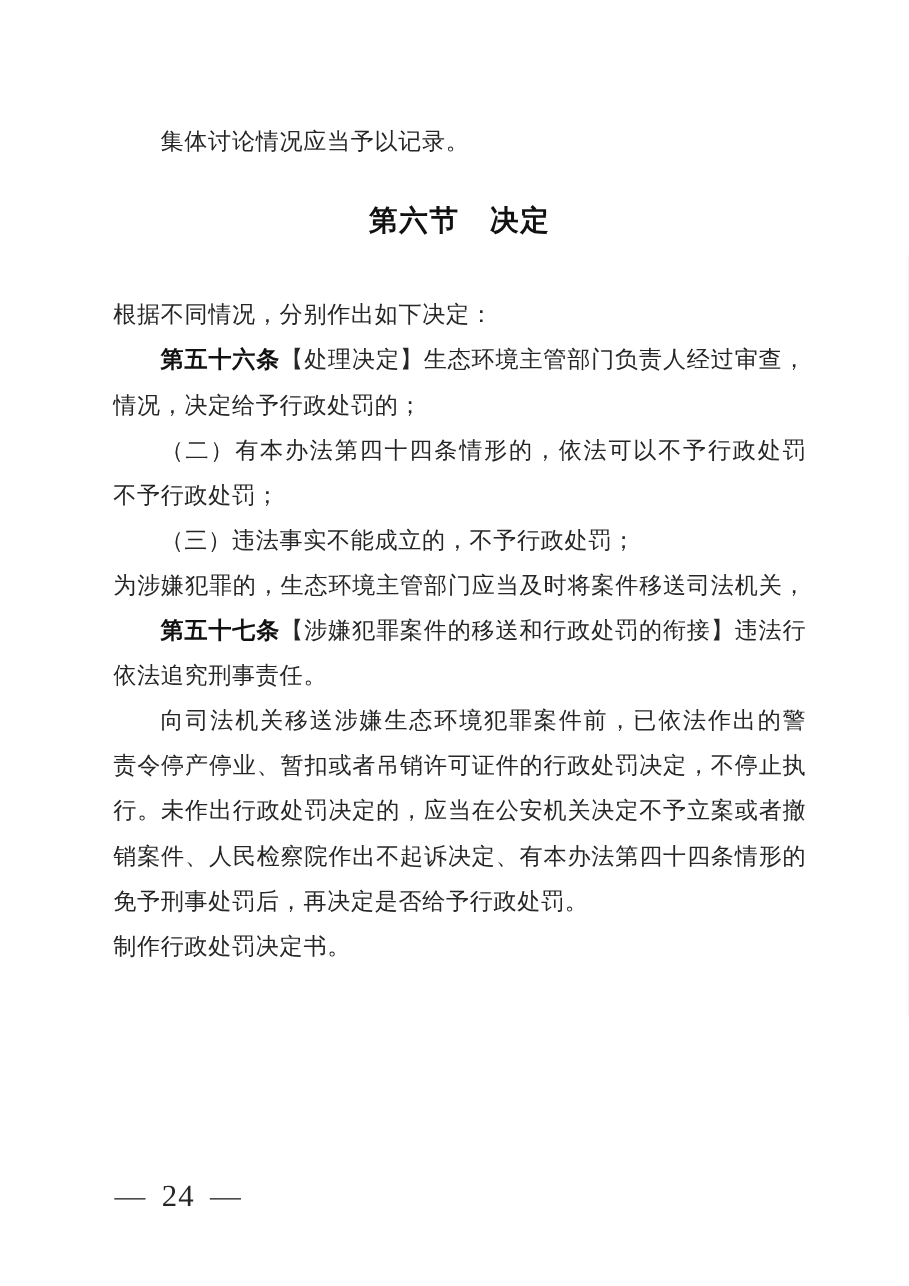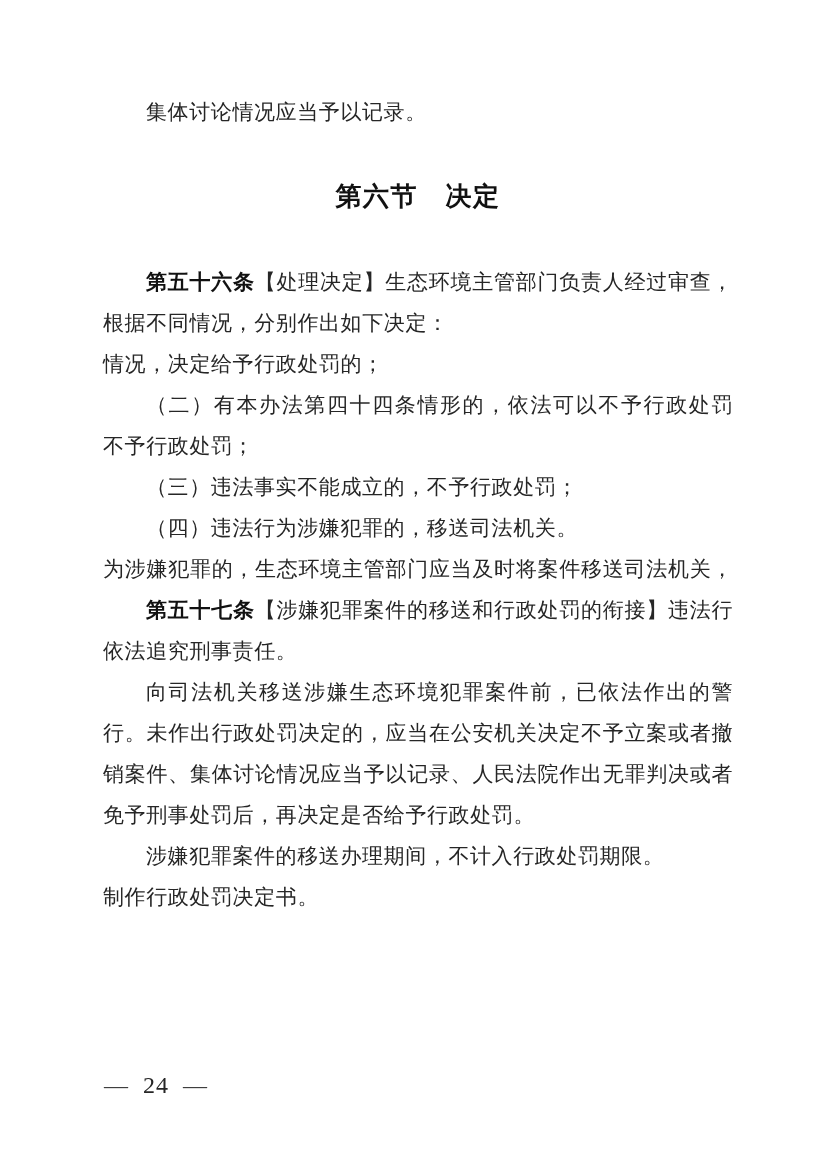--- a/index.html
+++ b/index.html
@@ -6,21 +6,21 @@
   .page {
     position:relative;
     width:826px; height:1169px;
     margin:0 auto;
     background:#ffffff;
     font-family:"Liberation Serif","DejaVu Serif",serif;
     overflow:hidden;
   }
   .content {
     position:absolute;
-    left:103px; top:92px;
+    left:103px; top:108px;
     width:630px;
   }
   .line {
     font-size:21px;
     line-height:41px;
     height:41px;
     letter-spacing:0.6px;
     color:#262626;
     white-space:nowrap;
   }
@@ -32,54 +32,53 @@
   }
   .line.ind { text-indent:43px; }
   .bold-lead { font-weight:bold; color:#111111; }
   .heading {
     font-size:26px;
     font-weight:bold;
     color:#111111;
     text-align:center;
     line-height:41px;
     height:41px;
-    margin-top:43px;
+    margin-top:31px;
     margin-bottom:45px;
     letter-spacing:1.5px;
   }
   .footer {
     position:absolute;
     left:104px; top:1072px;
-    font-size:24px;
+    font-size:28px;
     color:#3f3f3f;
     letter-spacing:1px;
   }
   .footer .num { margin:0 14px; color:#262626; }
 </style>
 </head>
 <body>
 
 <div class="page">
 
   <div class="content" id="content">
       <div class="line ind">集体讨论情况应当予以记录。</div>
       <div class="heading">第六节　决定</div>
+      <div class="line">根据不同情况，分别作出如下决定：</div>
       <div class="line ind just"><span class="bold-lead">第五十六条</span>【处理决定】生态环境主管部门负责人经过审查，</div>
-      <div class="line">根据不同情况，分别作出如下决定：</div>
       <div class="line">情况，决定给予行政处罚的；</div>
       <div class="line ind just">（二）有本办法第四十四条情形的，依法可以不予行政处罚的，</div>
       <div class="line">不予行政处罚；</div>
       <div class="line ind">（三）违法事实不能成立的，不予行政处罚；</div>
-      <div class="line ind">（四）违法行为涉嫌犯罪的，移送司法机关。</div>
       <div class="line just">为涉嫌犯罪的，生态环境主管部门应当及时将案件移送司法机关，</div>
       <div class="line ind just"><span class="bold-lead">第五十七条</span>【涉嫌犯罪案件的移送和行政处罚的衔接】违法行</div>
       <div class="line">依法追究刑事责任。</div>
       <div class="line ind just">向司法机关移送涉嫌生态环境犯罪案件前，已依法作出的警告、</div>
+      <div class="line just">责令停产停业、暂扣或者吊销许可证件的行政处罚决定，不停止执</div>
       <div class="line just">行。未作出行政处罚决定的，应当在公安机关决定不予立案或者撤</div>
-      <div class="line just">销案件、集体讨论情况应当予以记录、人民法院作出无罪判决或者</div>
+      <div class="line just">销案件、人民检察院作出不起诉决定、有本办法第四十四条情形的</div>
       <div class="line">免予刑事处罚后，再决定是否给予行政处罚。</div>
-      <div class="line ind">涉嫌犯罪案件的移送办理期间，不计入行政处罚期限。</div>
       <div class="line">制作行政处罚决定书。</div>
     </div>
 
   <div class="footer"><span>—</span><span class="num">24</span><span>—</span></div>
 
 </div>
 
 </body></html>

